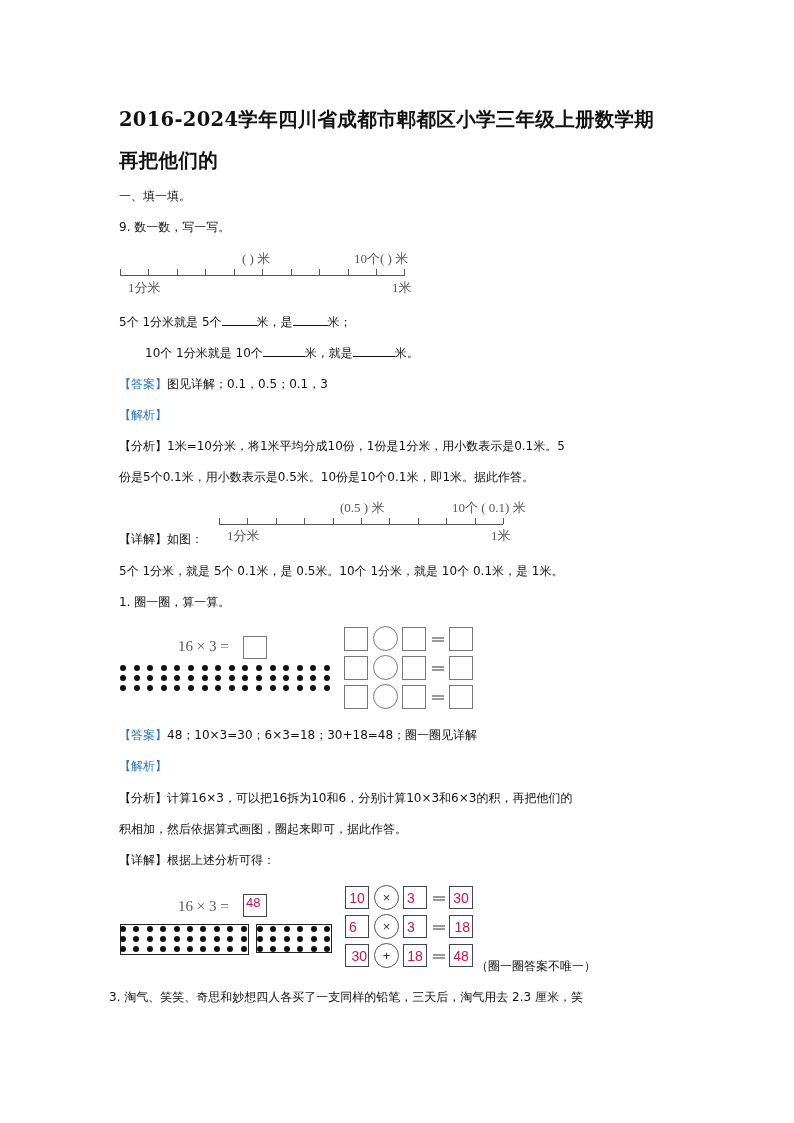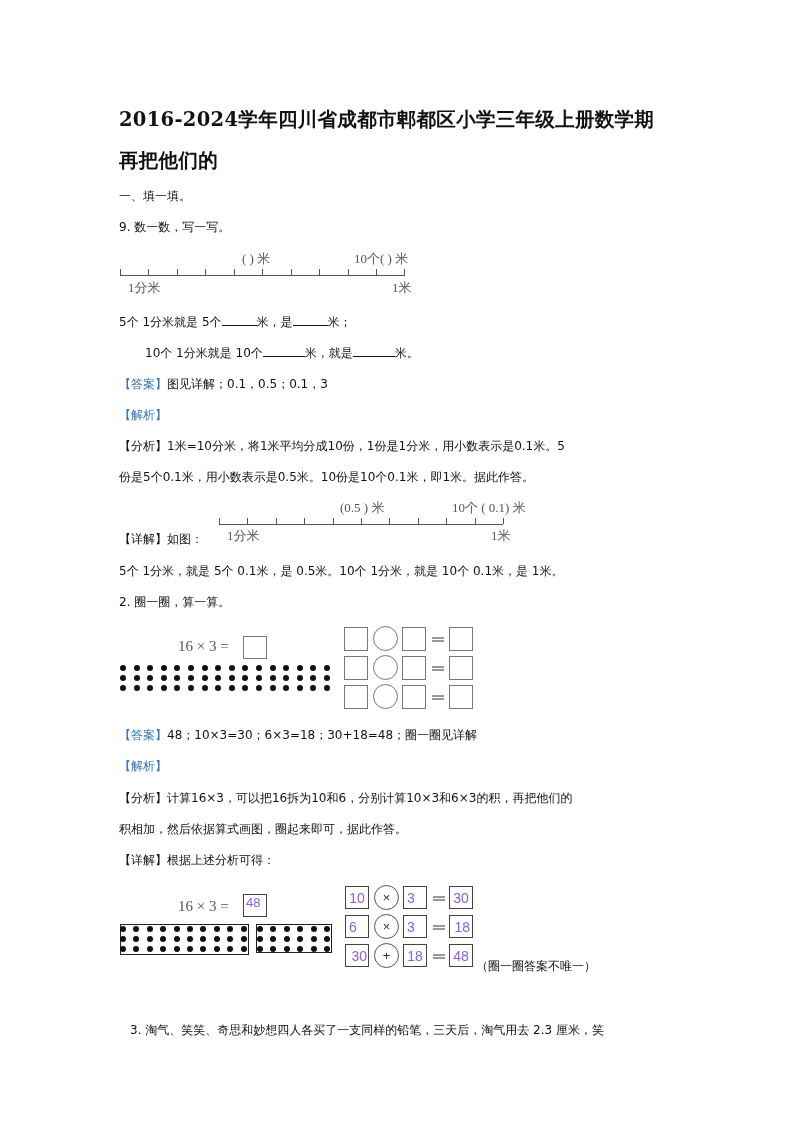--- a/index.html
+++ b/index.html
@@ -9,21 +9,21 @@
   .title { font-size:19.5px; font-weight:bold; font-family:"DejaVu Serif","Liberation Serif",serif; letter-spacing:0.3px; }
   .t { font-size:12px; line-height:16px; }
   .blue { color:#2e75b6; }
   .serifsm { font-family:"Liberation Serif","DejaVu Serif",serif; color:#555; }
   .ruler-line { position:absolute; height:1px; background:#555; }
   .tick { position:absolute; width:1px; height:6px; background:#555; }
   .dot { position:absolute; width:6px; height:6px; border-radius:50%; background:#111; }
   .box { position:absolute; border:1.5px solid #777; box-sizing:border-box; background:#fff; }
   .circ { position:absolute; border:1.5px solid #777; border-radius:50%; box-sizing:border-box; background:#fff; }
   .eq { position:absolute; width:12px; height:5px; border-top:2px solid #999; border-bottom:2px solid #999; box-sizing:border-box; }
-  .ansbox { position:absolute; border:1.5px solid #444; box-sizing:border-box; background:#fff; font-family:"Liberation Sans",sans-serif; font-size:14px; color:#8b5cf6; display:flex; align-items:center; justify-content:center; }
+  .ansbox { position:absolute; border:1.5px solid #444; box-sizing:border-box; background:#fff; font-family:"Liberation Sans",sans-serif; font-size:14px; color:#be185d; display:flex; align-items:center; justify-content:center; }
   .anscirc { position:absolute; border:1.5px solid #555; border-radius:50%; box-sizing:border-box; background:#fff; font-family:"Liberation Sans",sans-serif; font-size:13px; color:#333; display:flex; align-items:center; justify-content:center; }
   .groupbox { position:absolute; border:1.5px solid #222; box-sizing:border-box; }
   .blank { display:inline-block; border-bottom:1px solid #111; height:12px; vertical-align:baseline; }
 </style>
 </head>
 <body>
 
 <div class="abs title" style="left:119px;top:106px;">2016-2024学年四川省成都市郫都区小学三年级上册数学期</div>
 <div class="abs title" style="left:119px;top:147px;">再把他们的</div>
 
@@ -85,21 +85,21 @@
   <div class="tick" style="left:418px;top:518px;"></div>
   <div class="tick" style="left:446px;top:518px;"></div>
   <div class="tick" style="left:475px;top:518px;"></div>
   <div class="tick" style="left:503px;top:518px;"></div>
   <div class="abs serifsm" style="left:227px;top:527px;font-size:13px;">1分米</div>
   <div class="abs serifsm" style="left:491px;top:527px;font-size:13px;">1米</div>
 </div>
 
 <div class="abs t" style="left:119px;top:563px;">5个 1分米，就是 5个 0.1米，是 0.5米。10个 1分米，就是 10个 0.1米，是 1米。</div>
 
-<div class="abs t" style="left:119px;top:594px;">2. 圈一圈，算一算。</div>
+<div class="abs t" style="left:119px;top:594px;">1. 圈一圈，算一算。</div>
 
 <div>
   <div class="abs serifsm" style="left:178px;top:638px;font-size:15px;color:#555;">16 × 3 =</div>
   <div class="box" style="left:243px;top:636px;width:24px;height:23px;"></div>
   <div id="dots1">
       <div class="dot" style="left: 120px; top: 665px;"></div>
       <div class="dot" style="left: 133.6px; top: 665px;"></div>
       <div class="dot" style="left: 147.2px; top: 665px;"></div>
       <div class="dot" style="left: 160.8px; top: 665px;"></div>
       <div class="dot" style="left: 174.4px; top: 665px;"></div>
@@ -251,13 +251,13 @@
 
   <div class="ansbox" style="left:345px;top:944px;width:24px;height:23px;justify-content:flex-end;padding-right:1px;">30</div>
   <div class="anscirc" style="left:374px;top:943px;width:25px;height:25px;">+</div>
   <div class="ansbox" style="left:403px;top:944px;width:24px;height:23px;">18</div>
   <div class="eq" style="left:433px;top:954px;"></div>
   <div class="ansbox" style="left:449px;top:944px;width:24px;height:23px;">48</div>
 
   <div class="abs t" style="left:476px;top:958px;">（圈一圈答案不唯一）</div>
 </div>
 
-<div class="abs t" style="left:130px;top:989px;margin-top:33px;">3. 淘气、笑笑、奇思和妙想四人各买了一支同样的铅笔，三天后，淘气用去 2.3 厘米，笑</div>
+<div class="abs t" style="left:109px;top:989px;">3. 淘气、笑笑、奇思和妙想四人各买了一支同样的铅笔，三天后，淘气用去 2.3 厘米，笑</div>
 
 </body></html>

